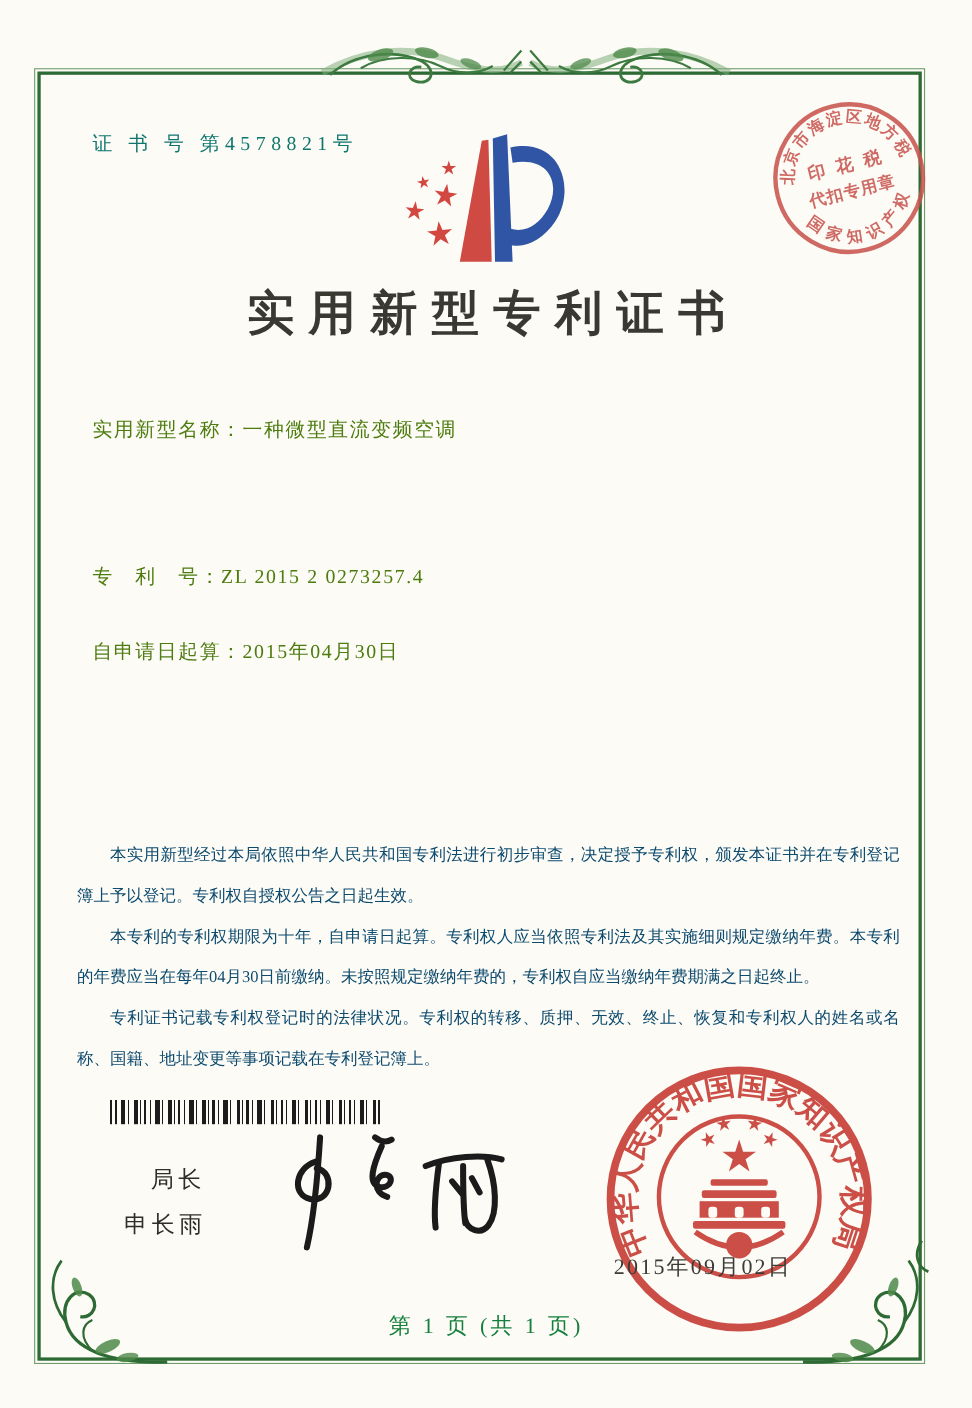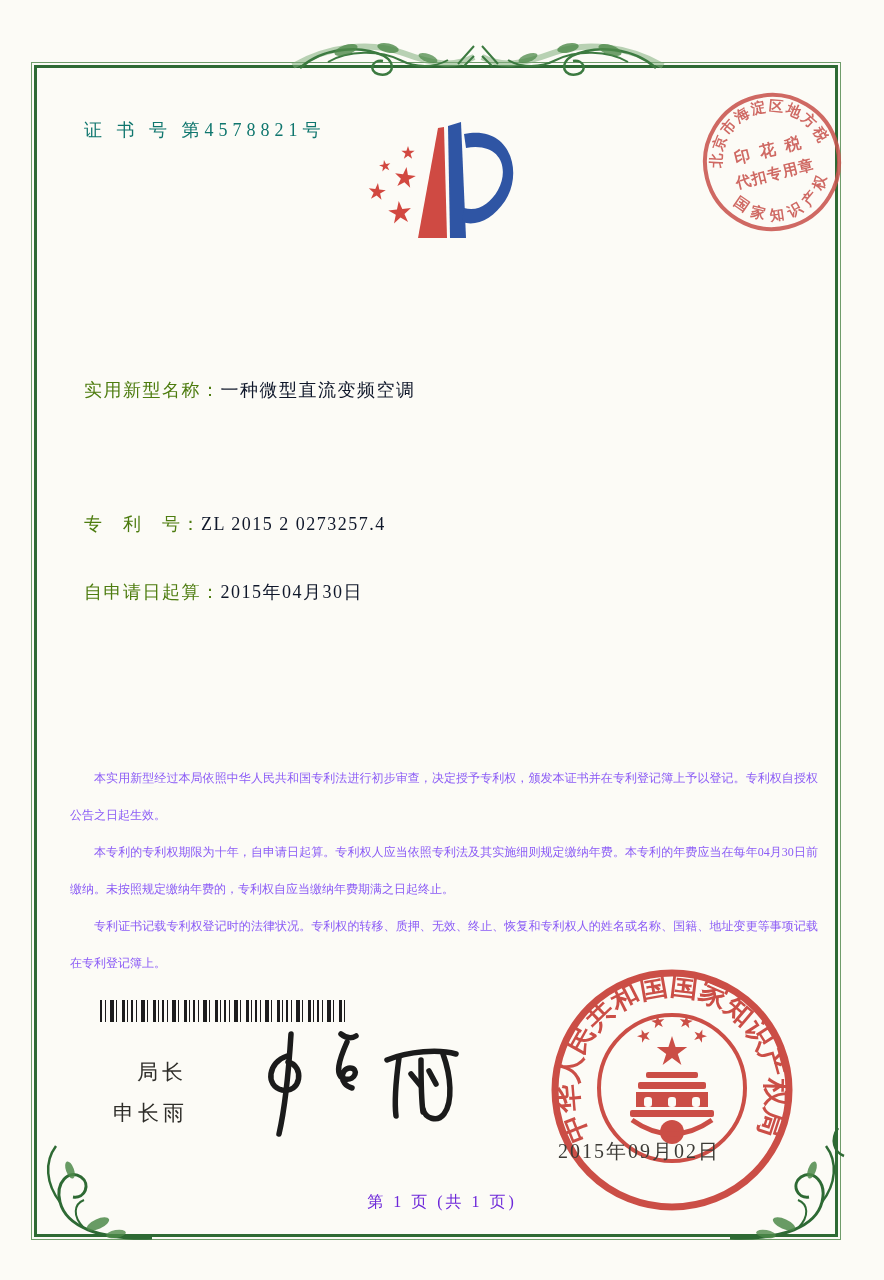--- a/index.html
+++ b/index.html
@@ -13,40 +13,40 @@
   .deco{position:absolute;}
   
   .cert-no{position:absolute;left:84px;top:118px;font-size:18px;letter-spacing:5px;
            color:#0f766e;}
   .title{position:absolute;left:0;top:256px;width:100%;text-align:center;
          font-size:43px;font-weight:700;letter-spacing:13px;text-indent:13px;color:#393831;}
   
   .field{position:absolute;left:84px;width:720px;font-size:18px;letter-spacing:1.5px;
          color:#817e72;white-space:nowrap;}
   .field .lbl{color:#4d7c0f;}
-  .field .val{color:#0f172a;}
+  .field .val{color:#4d7c0f;}
   
-  .body-text{position:absolute;left:70px;top:760px;width:748px;font-size:12px;
-             line-height:37px;color:#8b5cf6;text-align:justify;}
+  .body-text{position:absolute;left:70px;top:760px;width:748px;font-size:15px;
+             line-height:37px;color:#0c4a6e;text-align:justify;}
   .body-text p{margin:0;text-indent:2em;}
   
   .barcode{position:absolute;left:100px;top:1000px;width:246px;height:22px;
     background:repeating-linear-gradient(90deg,
       #1c1c1c 0 2px,transparent 2px 5px,
       #1c1c1c 5px 6px,transparent 6px 10px,
       #1c1c1c 10px 14px,transparent 14px 16px,
       #1c1c1c 16px 17px,transparent 17px 22px,
       #1c1c1c 22px 25px,transparent 25px 27px,
       #1c1c1c 27px 28px,transparent 28px 31px);}
   .signer-title{position:absolute;left:113px;top:1058px;font-size:21px;letter-spacing:4px;color:#2e2d29;margin-left:24px;}
   .signer-name{position:absolute;left:113px;top:1099px;font-size:21px;letter-spacing:4px;color:#2e2d29;}
   .seal-date{position:absolute;left:558px;top:1138px;font-size:20px;letter-spacing:2px;
              color:#3c3b36;z-index:5;}
   .footer{position:absolute;left:0;top:1192px;width:100%;text-align:center;
-          font-size:16px;letter-spacing:3px;color:#6d28d9;}
+          font-size:20px;letter-spacing:3px;color:#15803d;}
   svg{display:block;}
 </style>
 </head>
 <body>
 
 <div id="page">
 
   <svg width="0" height="0" style="position:absolute" aria-hidden="true">
     <defs>
       <path id="star5" d="M0,-1 L0.2245,-0.309 L0.9511,-0.309 L0.3633,0.118 L0.5878,0.809 L0,0.382 L-0.5878,0.809 L-0.3633,0.118 L-0.9511,-0.309 L-0.2245,-0.309 Z"></path>
@@ -112,20 +112,21 @@
     <path d="M86 10 L92 9 L95 120 L66 120 Z" fill="#cf4a43"></path>
     <path d="M96 8 L109 4 L114 120 L98 120 Z" fill="#2f55a4"></path>
     <path d="M112 16 C158 6 172 54 153 83 C141 101 124 109 110 104 L112 90 C126 94 138 86 146 72 C158 50 148 24 114 30 Z" fill="#2f55a4"></path>
     <use href="#star5" transform="translate(56,35) scale(7)" fill="#d24840"></use>
     <use href="#star5" transform="translate(53,60) scale(11) rotate(8)" fill="#d24840"></use>
     <use href="#star5" transform="translate(33,48) scale(6) rotate(-10)" fill="#d24840"></use>
     <use href="#star5" transform="translate(25,74) scale(9) rotate(6)" fill="#d24840"></use>
     <use href="#star5" transform="translate(48,95) scale(12) rotate(-6)" fill="#d24840"></use>
   </svg>
 
+  <div class="title">实用新型专利证书</div>
 
   <div class="field" style="top:378px">
     <span class="lbl">实用新型名称：</span><span class="val">一种微型直流变频空调</span>
   </div>
   <div class="field" style="top:512px">
     <span class="lbl">专　利　号：</span><span class="val">ZL 2015 2 0273257.4</span>
   </div>
   <div class="field" style="top:580px">
     <span class="lbl">自申请日起算：</span><span class="val">2015年04月30日</span>
   </div>

